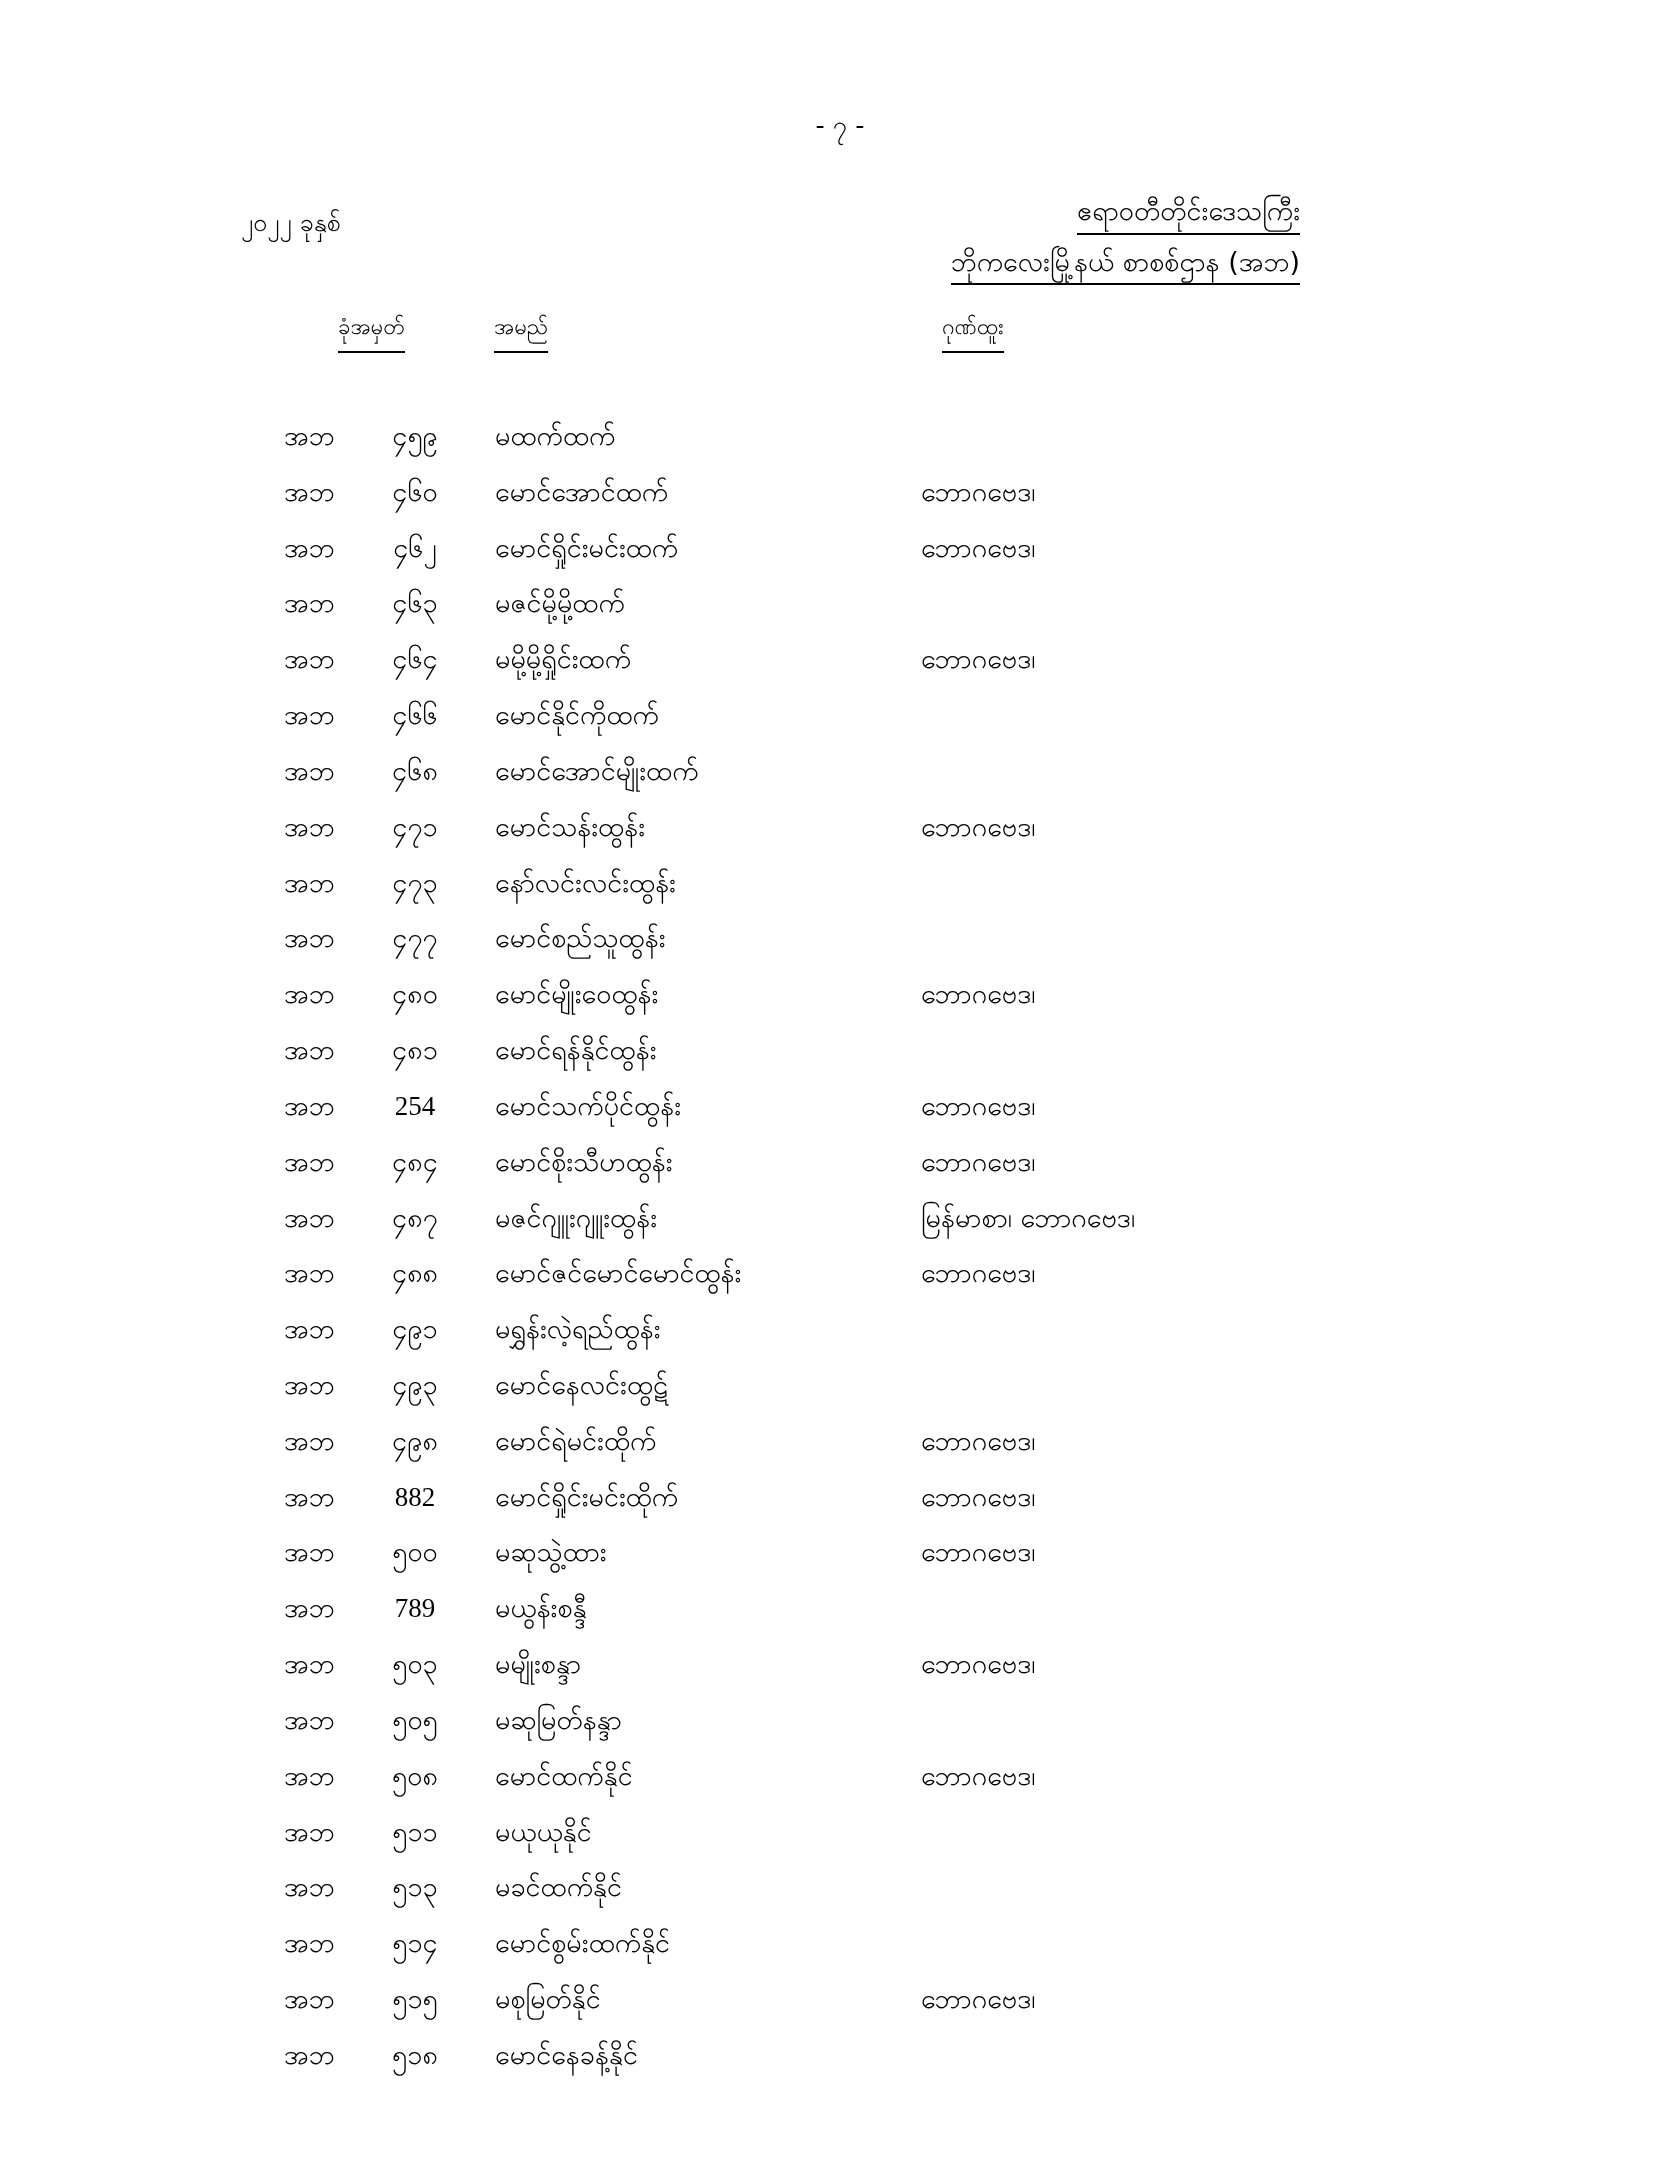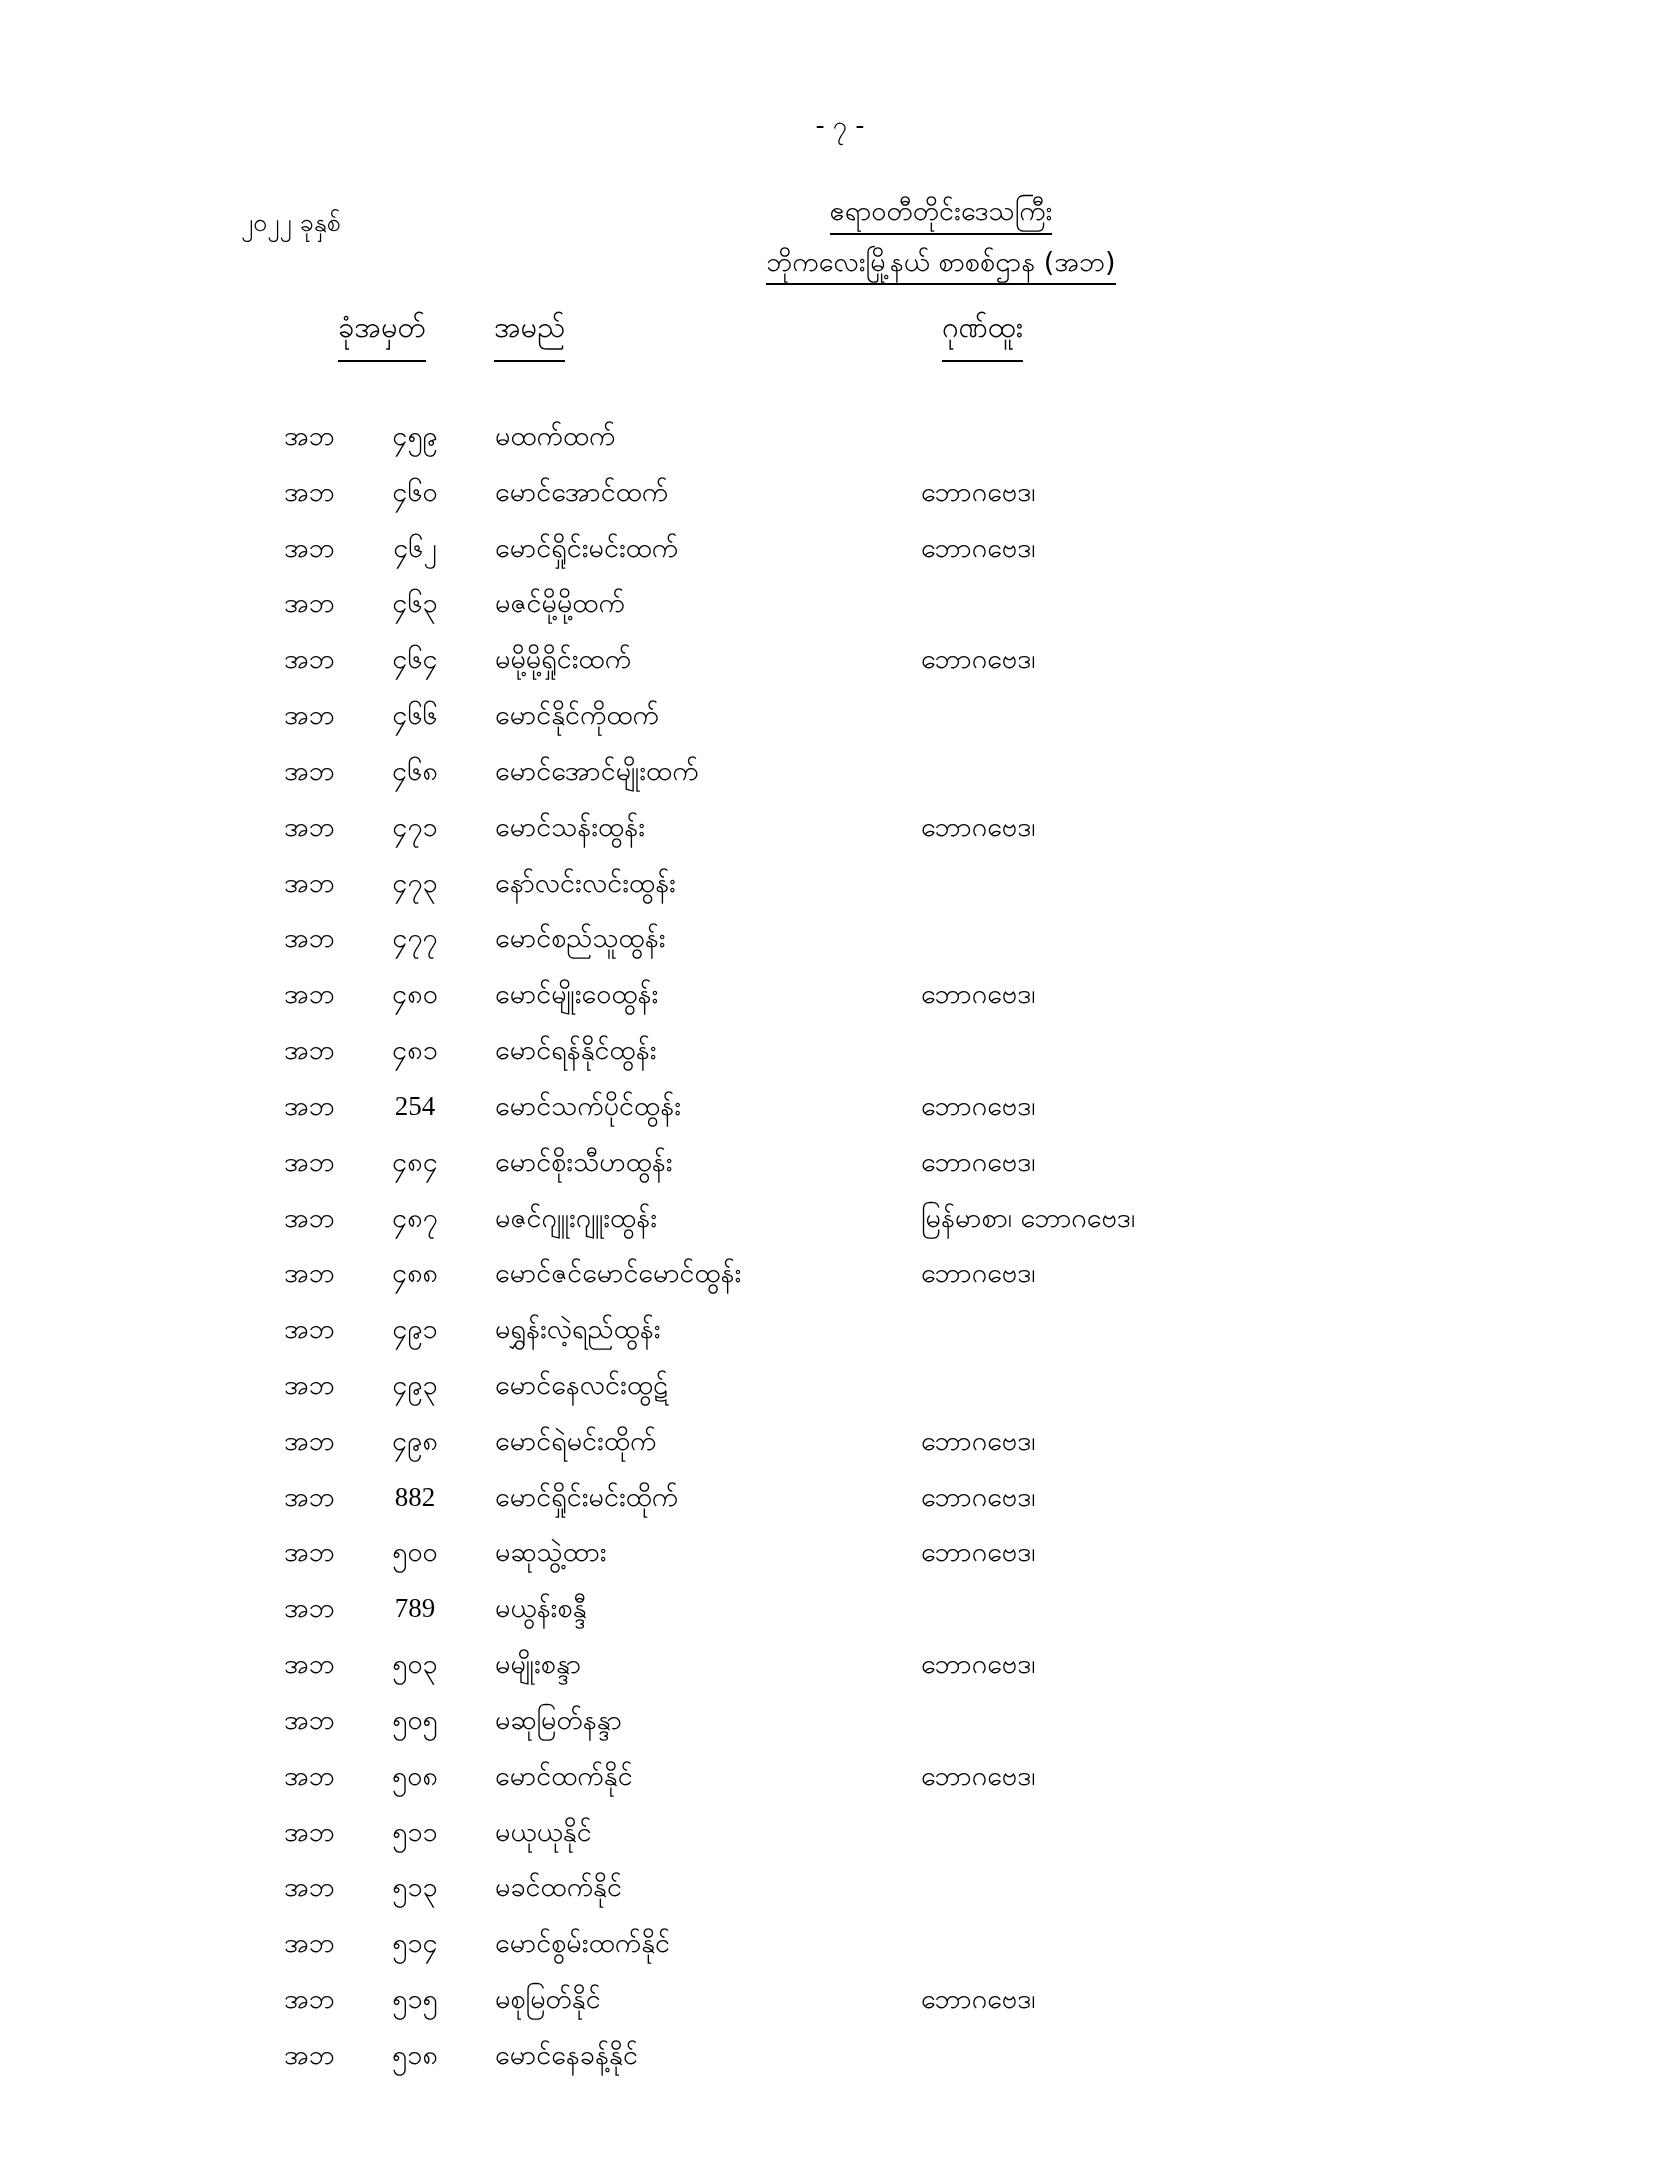--- a/index.html
+++ b/index.html
@@ -18,41 +18,41 @@
   .txt { position: absolute; font-size: 25px; line-height: 36px; white-space: nowrap; }
   .page-number {
     top: 107px; left: 0; right: 0;
     text-align: center;
     font-size: 25.5px;
   }
   .year { top: 205px; left: 241px; }
   .head-center {
     position: absolute;
     left: 582px; top: 193px; width: 718px;
-    text-align: center;
+    text-align: right;
     text-decoration: underline;
   }
   .head-line {
     display: inline-block;
     font-size: 27px;
     line-height: 36px;
     white-space: nowrap;
     border-bottom: 2.7px solid #000;
     padding-bottom: 3.6px;
   }
   .head-line + .head-line-wrap { margin-top: 9px; }
   .head-line-wrap { display: block; }
   .col-head {
     position: absolute;
     top: 309px;
-    font-size: 29px;
+    font-size: 22px;
     line-height: 36px;
     white-space: nowrap;
     border-bottom: 2.7px solid #000;
-    padding-bottom: 15px;
+    padding-bottom: 6px;
   }
   .col-head.roll { left: 338px; }
   .col-head.name { left: 494px; }
   .col-head.dist { left: 921px; margin-left: 21px; }
   .rows {
     position: absolute;
     top: 385px; left: 0; right: 0;
     height: 1727px;
   }
   .row {

